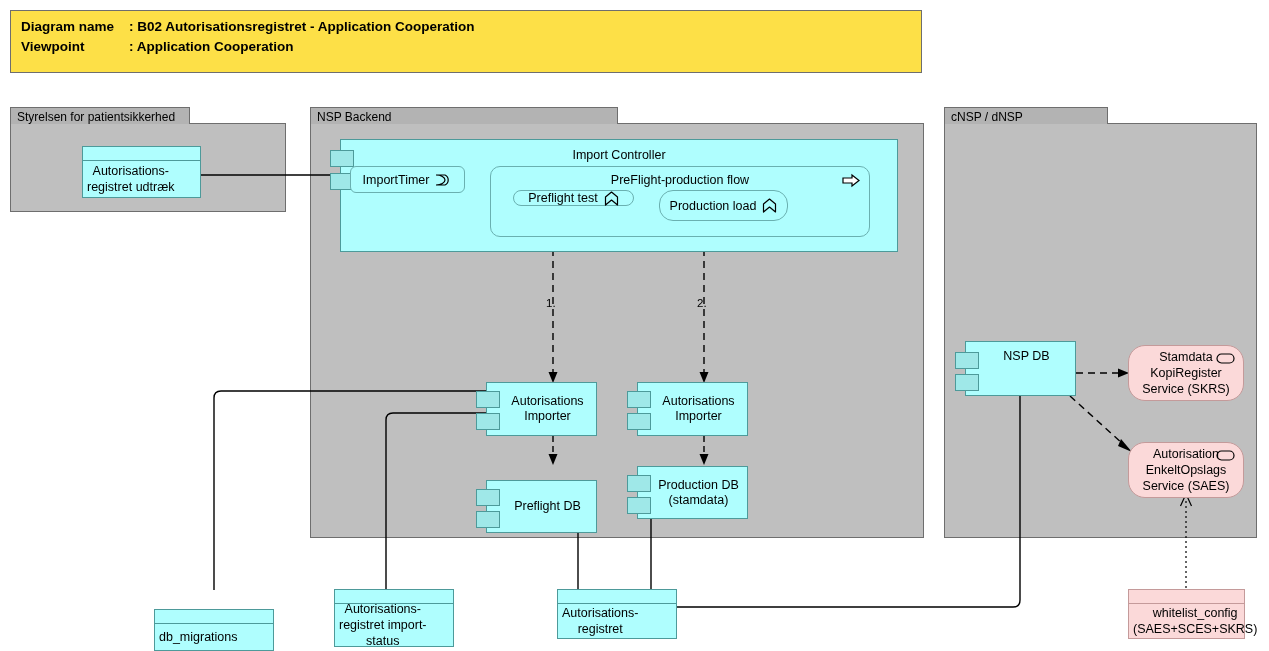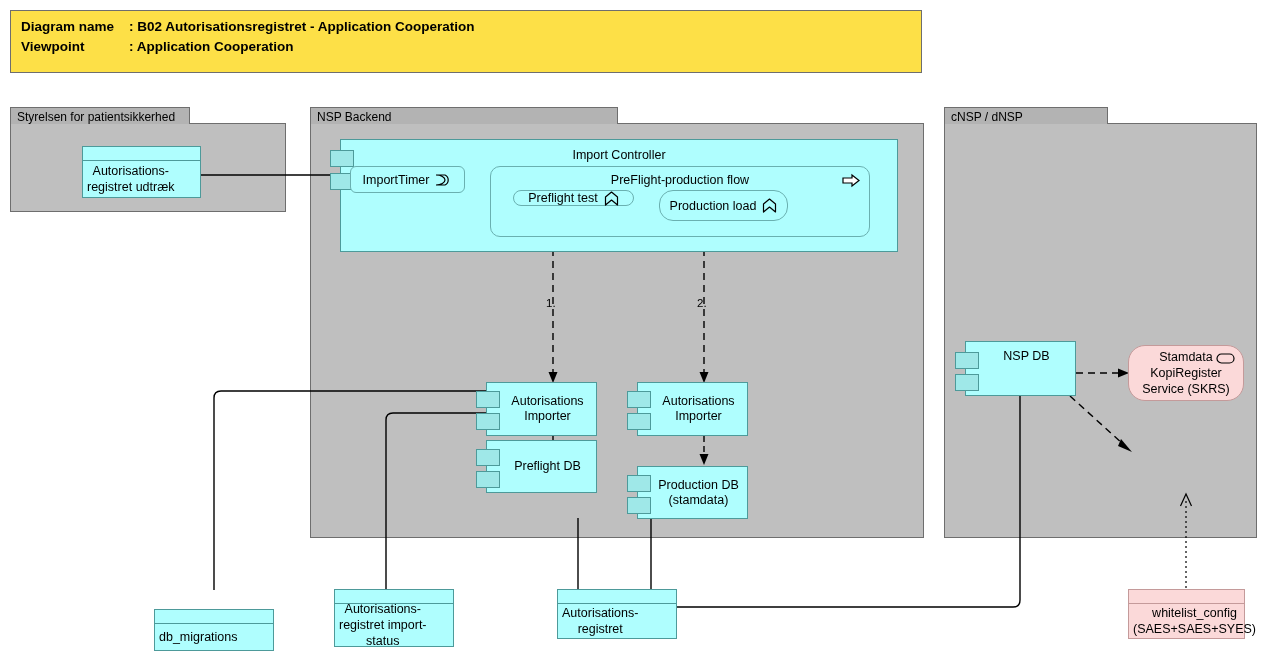--- a/index.html
+++ b/index.html
@@ -325,21 +325,21 @@
 Importer</span>
   </div>
 
   <div class="abs component" style="left:637px; top:382px; width:111px; height:54px;">
     <div class="comp-tab t1" style="top:8px;"></div>
     <div class="comp-tab t2" style="top:30px;"></div>
     <span class="ctext" style="white-space:pre-line;">Autorisations
 Importer</span>
   </div>
 
-  <div class="abs component" style="left:486px; top:440px; width:111px; height:53px;">
+  <div class="abs component" style="left:486px; top:480px; width:111px; height:53px;">
     <div class="comp-tab t1" style="top:8px;"></div>
     <div class="comp-tab t2" style="top:30px;"></div>
     <span class="ctext" style="white-space:pre-line;">Preflight DB</span>
   </div>
 
   <div class="abs component" style="left:637px; top:466px; width:111px; height:53px;">
     <div class="comp-tab t1" style="top:8px;"></div>
     <div class="comp-tab t2" style="top:30px;"></div>
     <span class="ctext" style="white-space:pre-line;">Production DB
 (stamdata)</span>
@@ -355,20 +355,30 @@
     <span style="white-space:pre-line; padding:0 4px;">Stamdata
 KopiRegister
 Service (SKRS)</span>
     <span class="icon" style="position:absolute; right:8px; top:7px;">
       <svg width="19" height="11" viewBox="0 0 19 11">
         <rect x="1" y="1" width="17" height="9" rx="4.5" ry="4.5" fill="none" stroke="#000" stroke-width="1.2"></rect>
       </svg>
     </span>
   </div>
 
+  <div class="abs service" style="left:1128px; top:442px; width:116px; height:56px;">
+    <span style="white-space:pre-line; padding:0 4px;">Autorisation
+EnkeltOpslags
+Service (SAES)</span>
+    <span class="icon" style="position:absolute; right:8px; top:7px;">
+      <svg width="19" height="11" viewBox="0 0 19 11">
+        <rect x="1" y="1" width="17" height="9" rx="4.5" ry="4.5" fill="none" stroke="#000" stroke-width="1.2"></rect>
+      </svg>
+    </span>
+  </div>
 
   <div class="abs dataobj" style="left:154px; top:589px; width:120px; height:42px;margin-top:20px;">
     <div class="dhead"></div>
     <div class="dbody">
         <span>db_migrations</span>
       </div>
   </div>
 
   <div class="abs dataobj" style="left:334px; top:589px; width:120px; height:58px;">
     <div class="dhead"></div>
@@ -384,17 +394,17 @@
     <div class="dbody">
         <span style="white-space:pre-line;">Autorisations-
 registret</span>
       </div>
   </div>
 
   <div class="abs dataobj pink" style="left:1128px; top:589px; width:117px; height:50px;">
     <div class="dhead"></div>
     <div class="dbody">
         <span style="white-space:pre-line;">whitelist_config
-(SAES+SAES+SYES)</span>
+(SAES+SCES+SKRS)</span>
       </div>
   </div>
 
 </div>
 
 </body></html>

